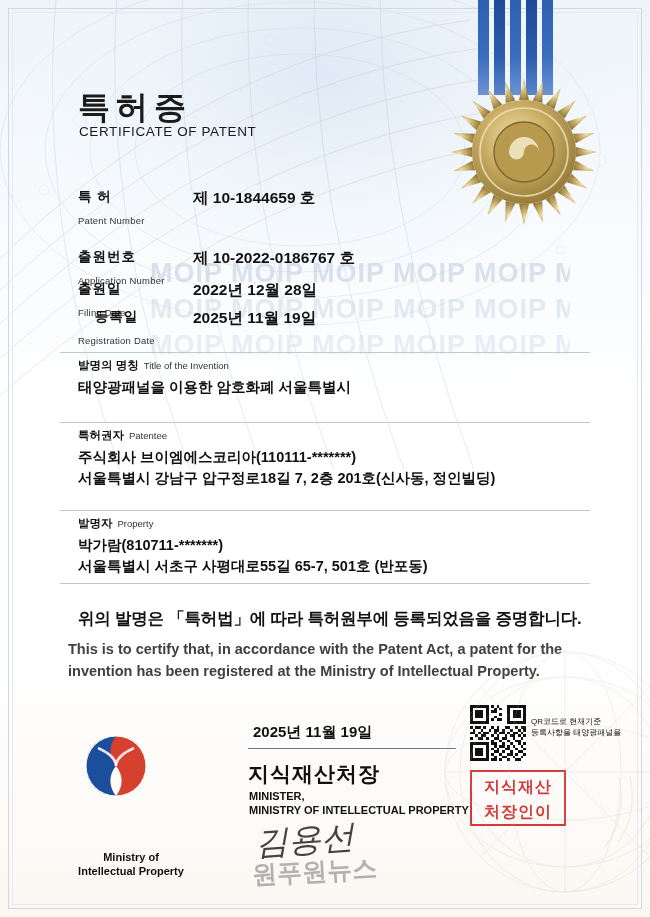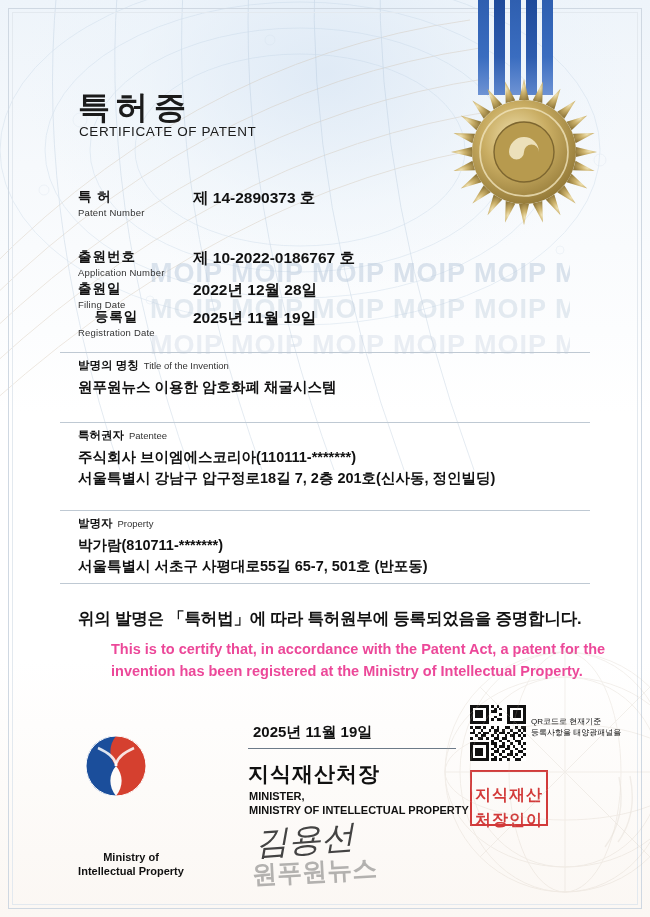--- a/index.html
+++ b/index.html
@@ -119,21 +119,21 @@
   .field .lab-ko {
     font-size: 13.5px;
     font-weight: bold;
     color: #111;
     letter-spacing: 1px;
   }
   .field .lab-en {
     font-size: 9.5px;
     color: #333;
     letter-spacing: 0.2px;
-    margin-top: 1px;
+    margin-top: 9px;
   }
   .field .val {
     position: absolute;
     left: 115px;
     top: 0;
     font-size: 15.5px;
     font-weight: bold;
     color: #111;
     white-space: nowrap;
   }
@@ -178,23 +178,22 @@
     color: #111;
     letter-spacing: -0.2px;
   }
   .statement-en {
     position: absolute;
     left: 68px;
     top: 638px;
     width: 520px;
     font-size: 14.5px;
     font-weight: bold;
-    color: #ec4899;
+    color: #404040;
     line-height: 22px;
-    margin-left: 43px;
   }
 
   .issue-date {
     position: absolute;
     left: 253px;
     top: 723px;
     font-size: 15px;
     font-weight: bold;
     color: #111;
   }
@@ -284,30 +283,30 @@
     color: #111;
     line-height: 11px;
     white-space: pre-line;
   }
 
   
   .stamp {
     position: absolute;
     left: 470px;
     top: 770px;
-    width: 78px;
+    width: 96px;
     height: 56px;
     border: 2.5px solid #cf2a2a;
     color: #cf2a2a;
     font-size: 16px;
     font-weight: bold;
     letter-spacing: 1px;
     line-height: 25px;
     text-align: center;
-    padding-top: 10px;
+    padding-top: 2px;
     box-sizing: border-box;
     opacity: 0.92;
   }
 
   
   .news-mark {
     position: absolute;
     left: 252px;
     top: 855px;
     font-size: 25px;
@@ -432,21 +431,21 @@
       <circle cx="74" cy="74" r="30" fill="none" stroke="#7d6630" stroke-width="1.4"></circle>
     </g>
   </svg>
 
   <div class="title-ko">특허증</div>
   <div class="title-en">CERTIFICATE OF PATENT</div>
 
   <div class="field" style="top:188px;">
     <div class="lab-ko">특 허</div>
     <div class="lab-en">Patent Number</div>
-    <div class="val">제 14-2890373 호</div>
+    <div class="val">제 10-1844659 호</div>
   </div>
 
   <div class="field" style="top:248px;">
     <div class="lab-ko">출원번호</div>
     <div class="lab-en">Application Number</div>
     <div class="val">제 10-2022-0186767 호</div>
   </div>
 
   <div class="field" style="top:280px;">
     <div class="lab-ko">출원일</div>
@@ -457,21 +456,21 @@
   <div class="field" style="top:308px;text-align:center;">
     <div class="lab-ko">등록일</div>
     <div class="lab-en">Registration Date</div>
     <div class="val">2025년 11월 19일</div>
   </div>
 
   <div class="hr" style="top:352px;"></div>
   <div class="sec-head" style="top:358px;">
     <span>발명의 명칭</span><span class="en">Title of the Invention</span>
   </div>
-  <div class="sec-body" style="top:377px;">원푸원뉴스 이용한 암호화폐 채굴시스템</div>
+  <div class="sec-body" style="top:377px;">태양광패널을 이용한 암호화폐 서울특별시</div>
 
   <div class="hr" style="top:422px;"></div>
   <div class="sec-head" style="top:428px;">
     <span>특허권자</span><span class="en">Patentee</span>
   </div>
   <div class="sec-body" style="top:447px;">주식회사 브이엠에스코리아(110111-*******)
 서울특별시 강남구 압구정로18길 7, 2층 201호(신사동, 정인빌딩)</div>
 
   <div class="hr" style="top:510px;"></div>
   <div class="sec-head" style="top:516px;">

